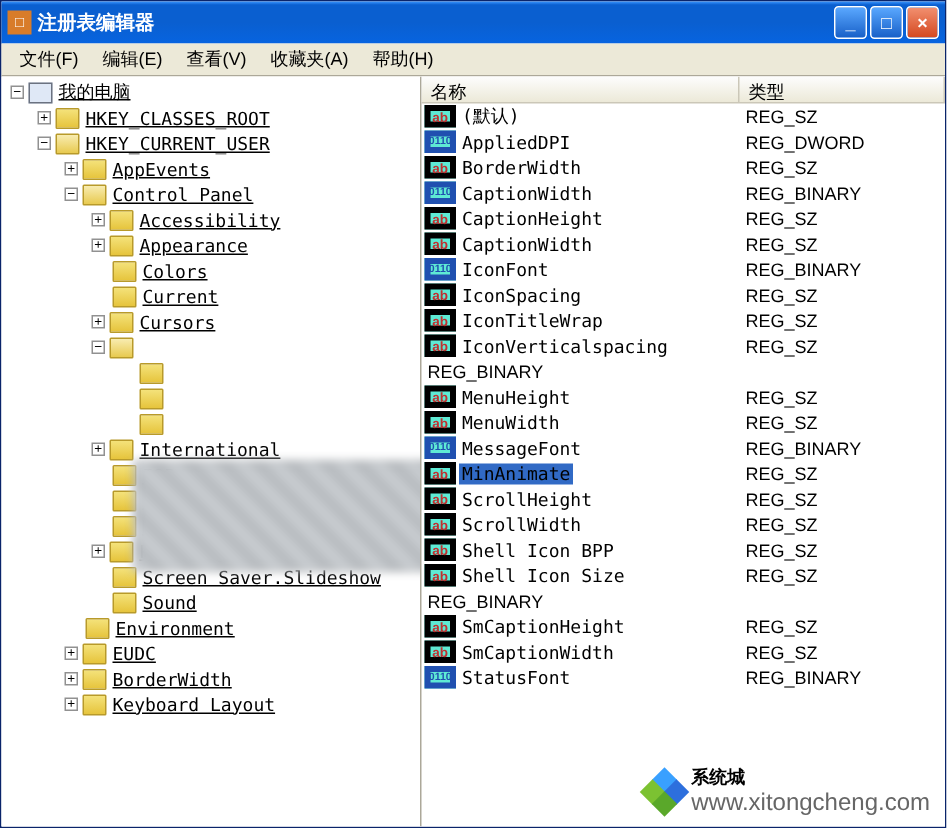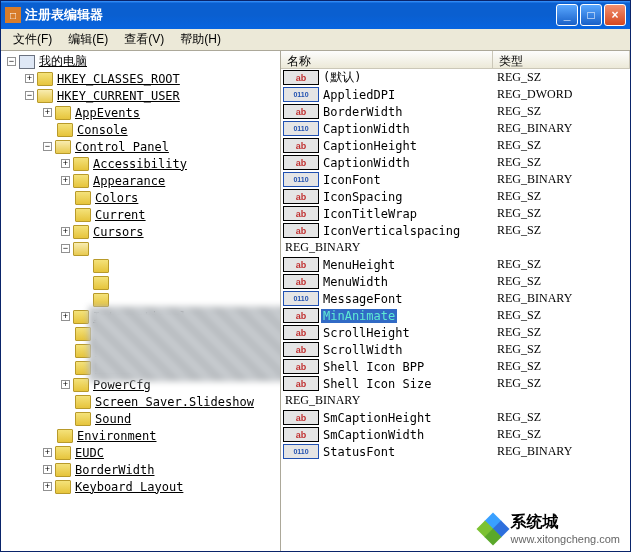--- a/index.html
+++ b/index.html
@@ -149,37 +149,37 @@
 }
 .col-name { width: 212px; }
 .col-type { flex: 1; }
 .row {
   display: flex;
   height: 17px;
   align-items: center;
 }
 .row.selected .cname-label {
   background: #316ac5;
-  color: #5eead4;
+  color: #000000;
 }
 .cname {
   width: 212px;
   display: flex;
   align-items: center;
   padding-left: 2px;
 }
 .ctype {
   flex: 1;
   padding-left: 4px;
-  font-family: Liberation Serif, serif;
+  font-family: Liberation Sans, sans-serif;
 }
 .val-icon {
-  width: 36px; height: 15px;
-  border: 1px solid #000000;
-  background: #e5e5e5;
+  width: 21px; height: 15px;
+  border: 4px solid #000000;
+  background: #5eead4;
   color: #c03030;
   font-size: 9px;
   font-weight: bold;
   display: flex;
   align-items: center;
   justify-content: center;
   margin-right: 2px;
   font-family: Arial;
 }
 .val-icon.bin {
@@ -222,41 +222,42 @@
 }
 .watermark .logo {
   width: 28px; height: 28px;
   position: relative;
 }
 .watermark .d {
   position: absolute;
   width: 12px; height: 12px;
   transform: rotate(45deg);
 }
-.watermark .b { font-size: 16px; font-weight: bold; }
-.watermark .s { font-size: 11px; color: #666; }
+.watermark .b { font-size: 12px; font-weight: bold; }
+.watermark .s { font-size: 16px; color: #666; }
 </style>
 </head>
 <body>
 
 <div class="window">
   <div class="titlebar">
     <span class="app-icon">□</span>
     <span class="title">注册表编辑器</span>
     <div class="titlebtns">
       <div class="titlebtn min">_</div>
       <div class="titlebtn max">□</div>
       <div class="titlebtn close">×</div>
     </div>
   </div>
 
   <div class="menubar">
     <span class="menuitem">文件(F)</span>
     <span class="menuitem">编辑(E)</span>
     <span class="menuitem">查看(V)</span>
+    <span class="menuitem">收藏夹(A)</span>
     <span class="menuitem">帮助(H)</span>
   </div>
 
   <div class="content">
     <div class="tree-pane">
       <div class="tree" id="tree-root">
           <div class="node">
             <span class="indent" style="width: 6px;"></span>
             <span class="expander">−</span>
             <span class="node-icon computer-icon"></span>
@@ -272,26 +273,20 @@
             <span class="indent" style="width: 24px;"></span>
             <span class="expander">−</span>
             <span class="node-icon folder-open"></span>
             <span class="node-label">HKEY_CURRENT_USER</span>
           </div>
           <div class="node">
             <span class="indent" style="width: 42px;"></span>
             <span class="expander">+</span>
             <span class="node-icon folder-closed"></span>
             <span class="node-label">AppEvents</span>
-          </div>
-          <div class="node">
-            <span class="indent" style="width: 42px;"></span>
-            <span class="exp-spacer"></span>
-            <span class="node-icon folder-closed"></span>
-            <span class="node-label">Console</span>
           </div>
           <div class="node">
             <span class="indent" style="width: 42px;"></span>
             <span class="expander">−</span>
             <span class="node-icon folder-open"></span>
             <span class="node-label">Control Panel</span>
           </div>
           <div class="node">
             <span class="indent" style="width: 60px;"></span>
             <span class="expander">+</span>

